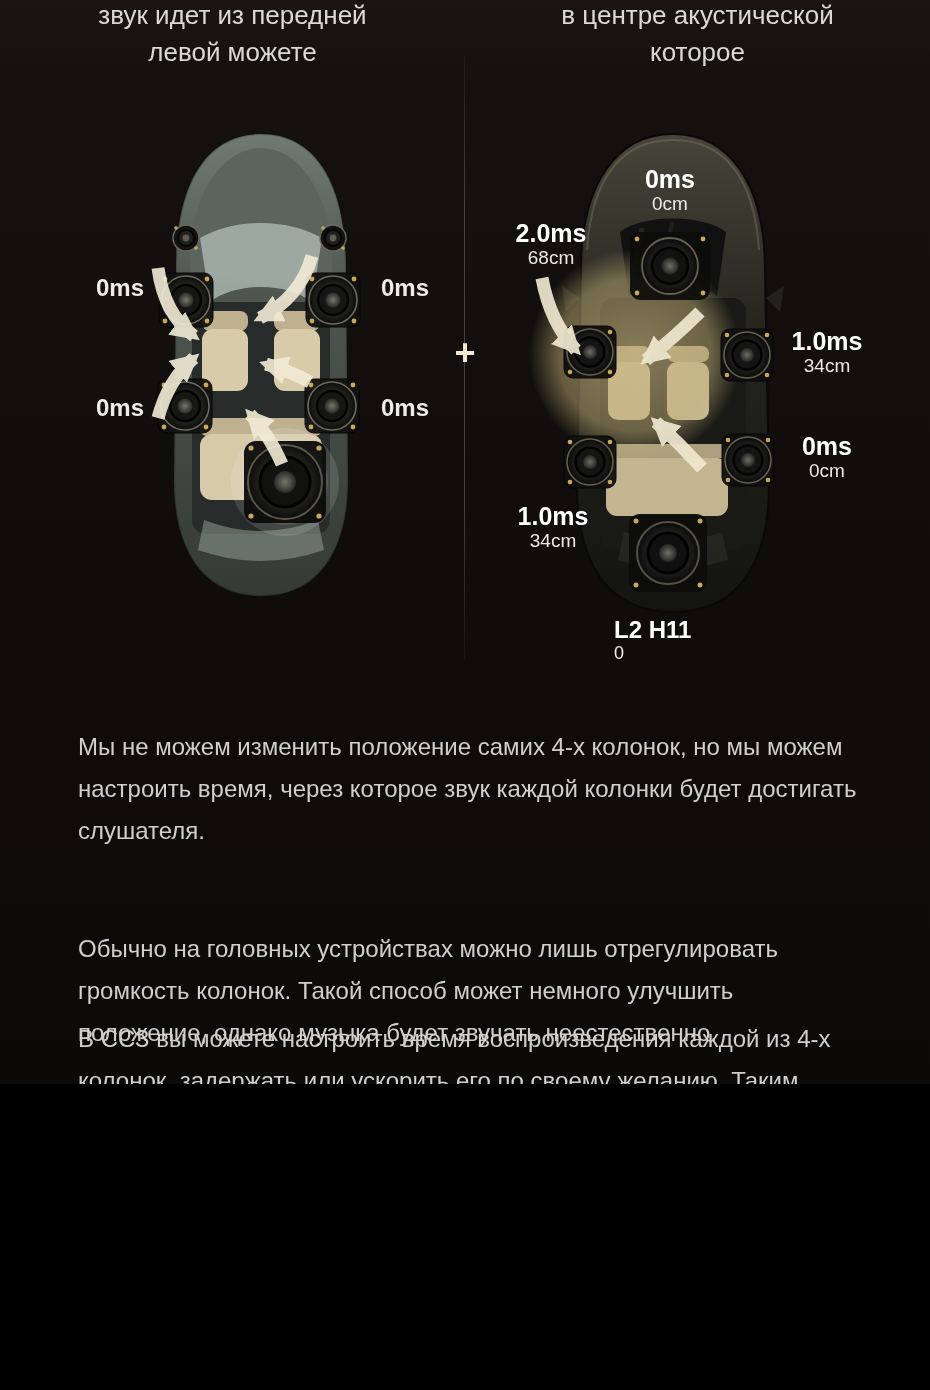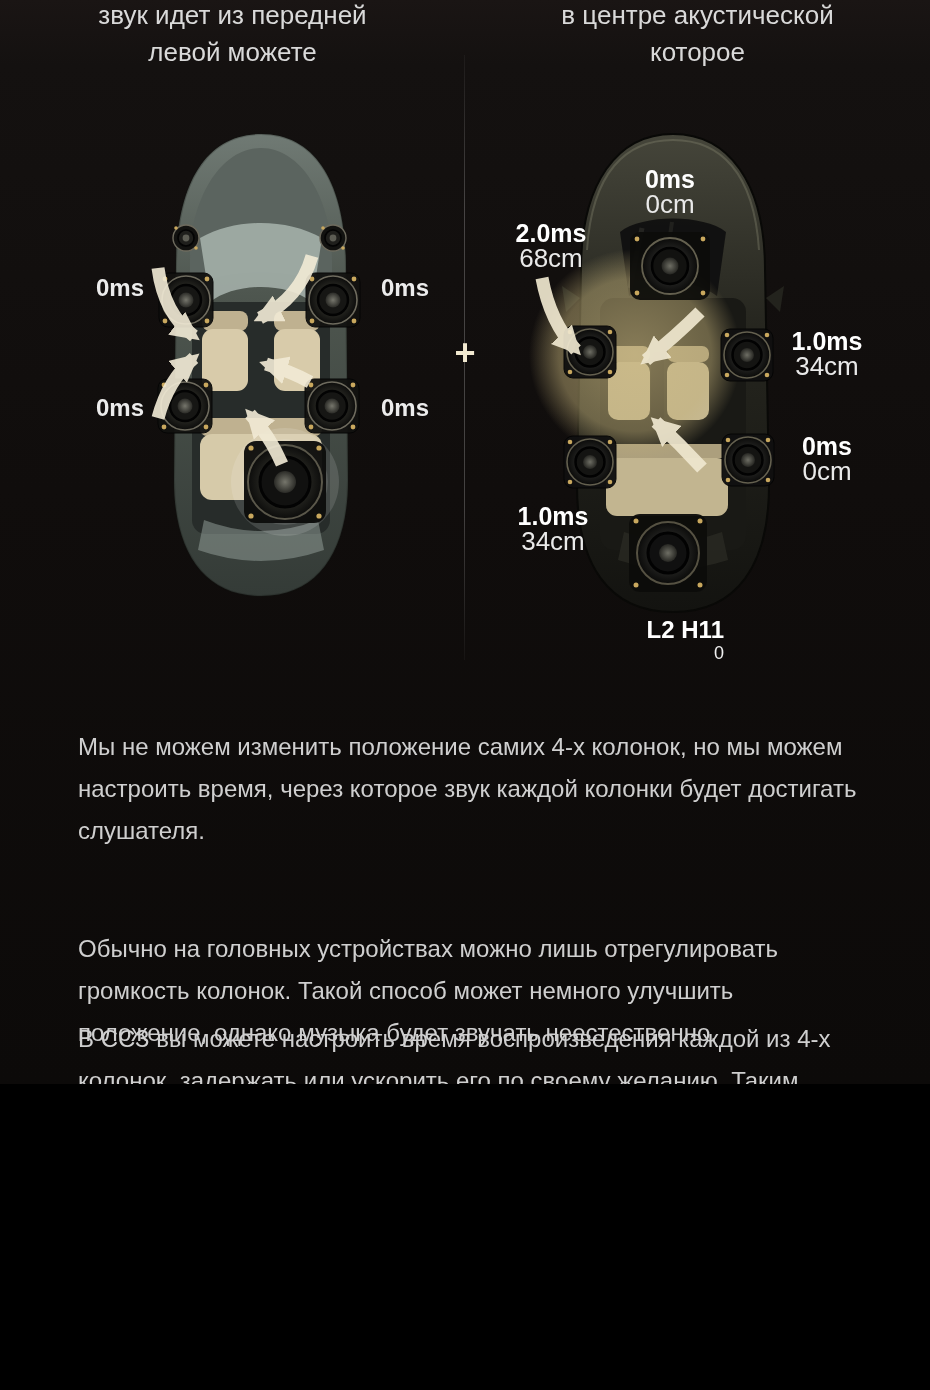--- a/index.html
+++ b/index.html
@@ -13,22 +13,22 @@
   .panel-title span{display:block;}
   .divider{position:absolute;left:464px;top:55px;width:1px;height:605px;
     background:linear-gradient(to bottom,rgba(255,255,255,.04),rgba(255,255,255,.22) 25%,rgba(255,255,255,.22) 75%,rgba(255,255,255,.03));}
   .plus{position:absolute;left:443px;top:331px;width:44px;height:44px;line-height:44px;
     text-align:center;font-size:36px;font-weight:700;color:#f2e9d0;}
   .car{position:absolute;}
   .ms-label{position:absolute;width:100px;text-align:center;
     font-size:24px;font-weight:700;color:#ececec;}
   .delay{position:absolute;width:110px;text-align:center;}
   .delay .ms{font-size:25px;font-weight:700;color:#ffffff;line-height:27px;}
-  .delay .cm{font-size:26px;color:#e9e9e9;line-height:22px;text-align:center;}
-  .head-unit{position:absolute;width:110px;text-align:right;}
+  .delay .cm{font-size:19px;color:#e9e9e9;line-height:22px;text-align:center;}
+  .head-unit{position:absolute;width:110px;text-align:left;}
   .head-unit .l1{font-size:24px;font-weight:700;color:#ffffff;line-height:26px;}
   .head-unit .l2{font-size:18px;color:#f0f0f0;line-height:21px;}
   .copy p{position:absolute;left:78px;width:786px;margin:0;
     font-size:24px;line-height:42px;color:#cfcfcf;font-weight:400;}
   .footer-label{position:absolute;top:1325px;left:596px;width:290px;text-align:center;
     font-size:15px;font-weight:700;letter-spacing:2px;color:#f8f8f8;white-space:nowrap;}
 </style>
 </head>
 <body>
 

